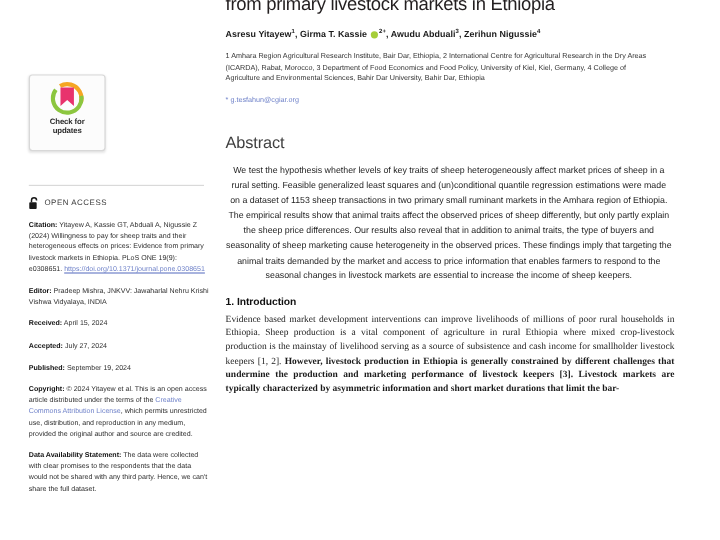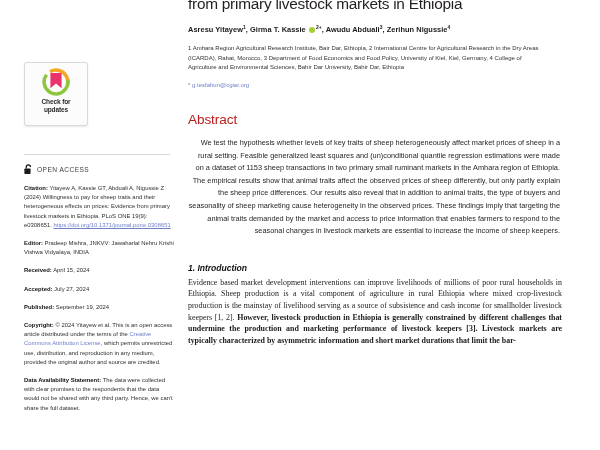--- a/index.html
+++ b/index.html
@@ -152,41 +152,40 @@
     line-height: 9px;
     color: #6f82c9;
   }
   .corresp .star { color: #6f82c9; }
 
   .h2 {
     margin: 22px 0 0 0;
     font-size: 13.6px;
     line-height: 15px;
     font-weight: 400;
-    color: #b91c1c;
+    color: #404040;
     letter-spacing: -0.1px;
   }
 
   .abstract-body {
     margin-top: 10px;
     font-size: 7.35px;
     line-height: 12.6px;
     color: #1f1f1f;
     width: 372px;
-    text-align: right;
+    text-align: center;
   }
 
   .h3 {
-    margin: 25px 0 0 0;
+    margin: 9px 0 0 0;
     font-size: 8.6px;
     line-height: 10px;
     font-weight: 700;
     color: #111;
     letter-spacing: -0.05px;
-    font-style: italic;
   }
 
   .intro-body {
     margin-top: 4px;
     font-family: "Liberation Serif", serif;
     font-size: 7.9px;
     line-height: 11.6px;
     color: #1b1b1b;
     width: 374px;
     text-align: justify;

